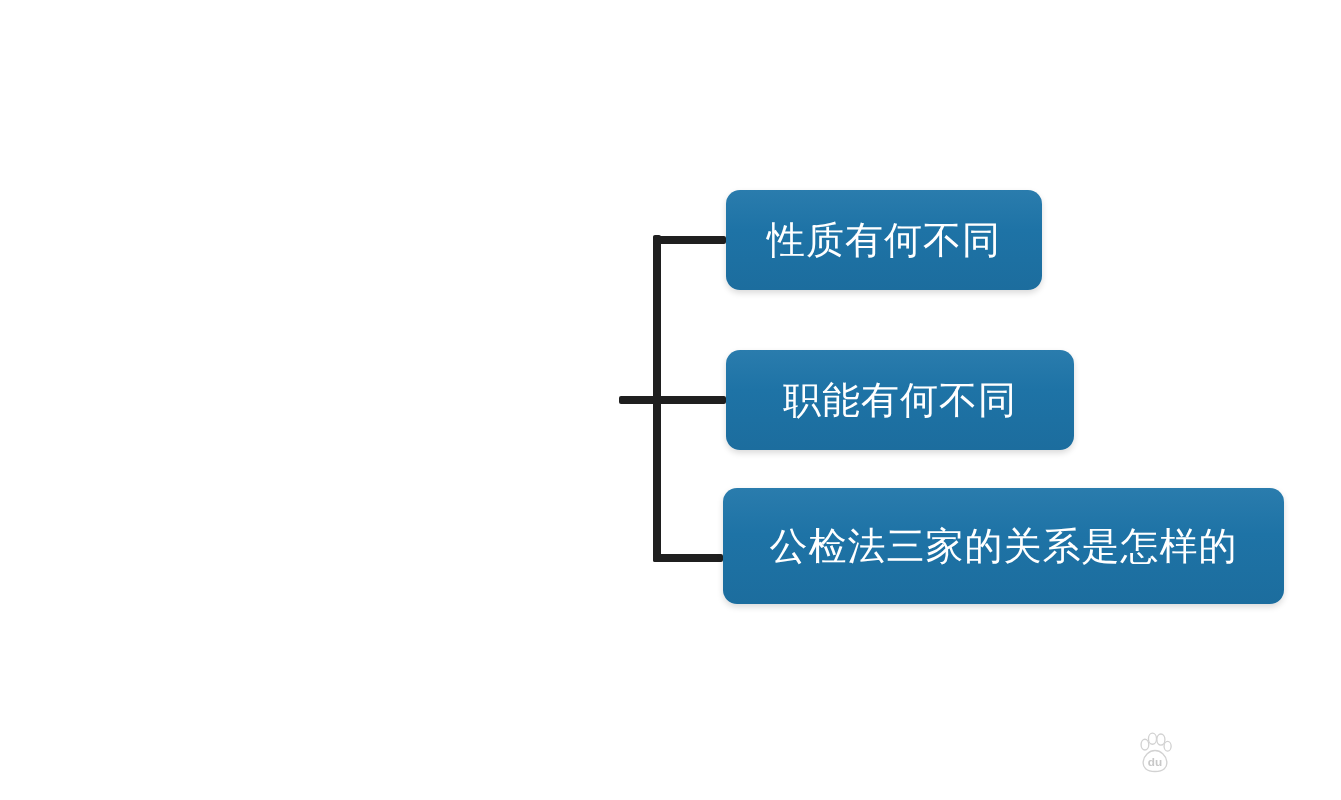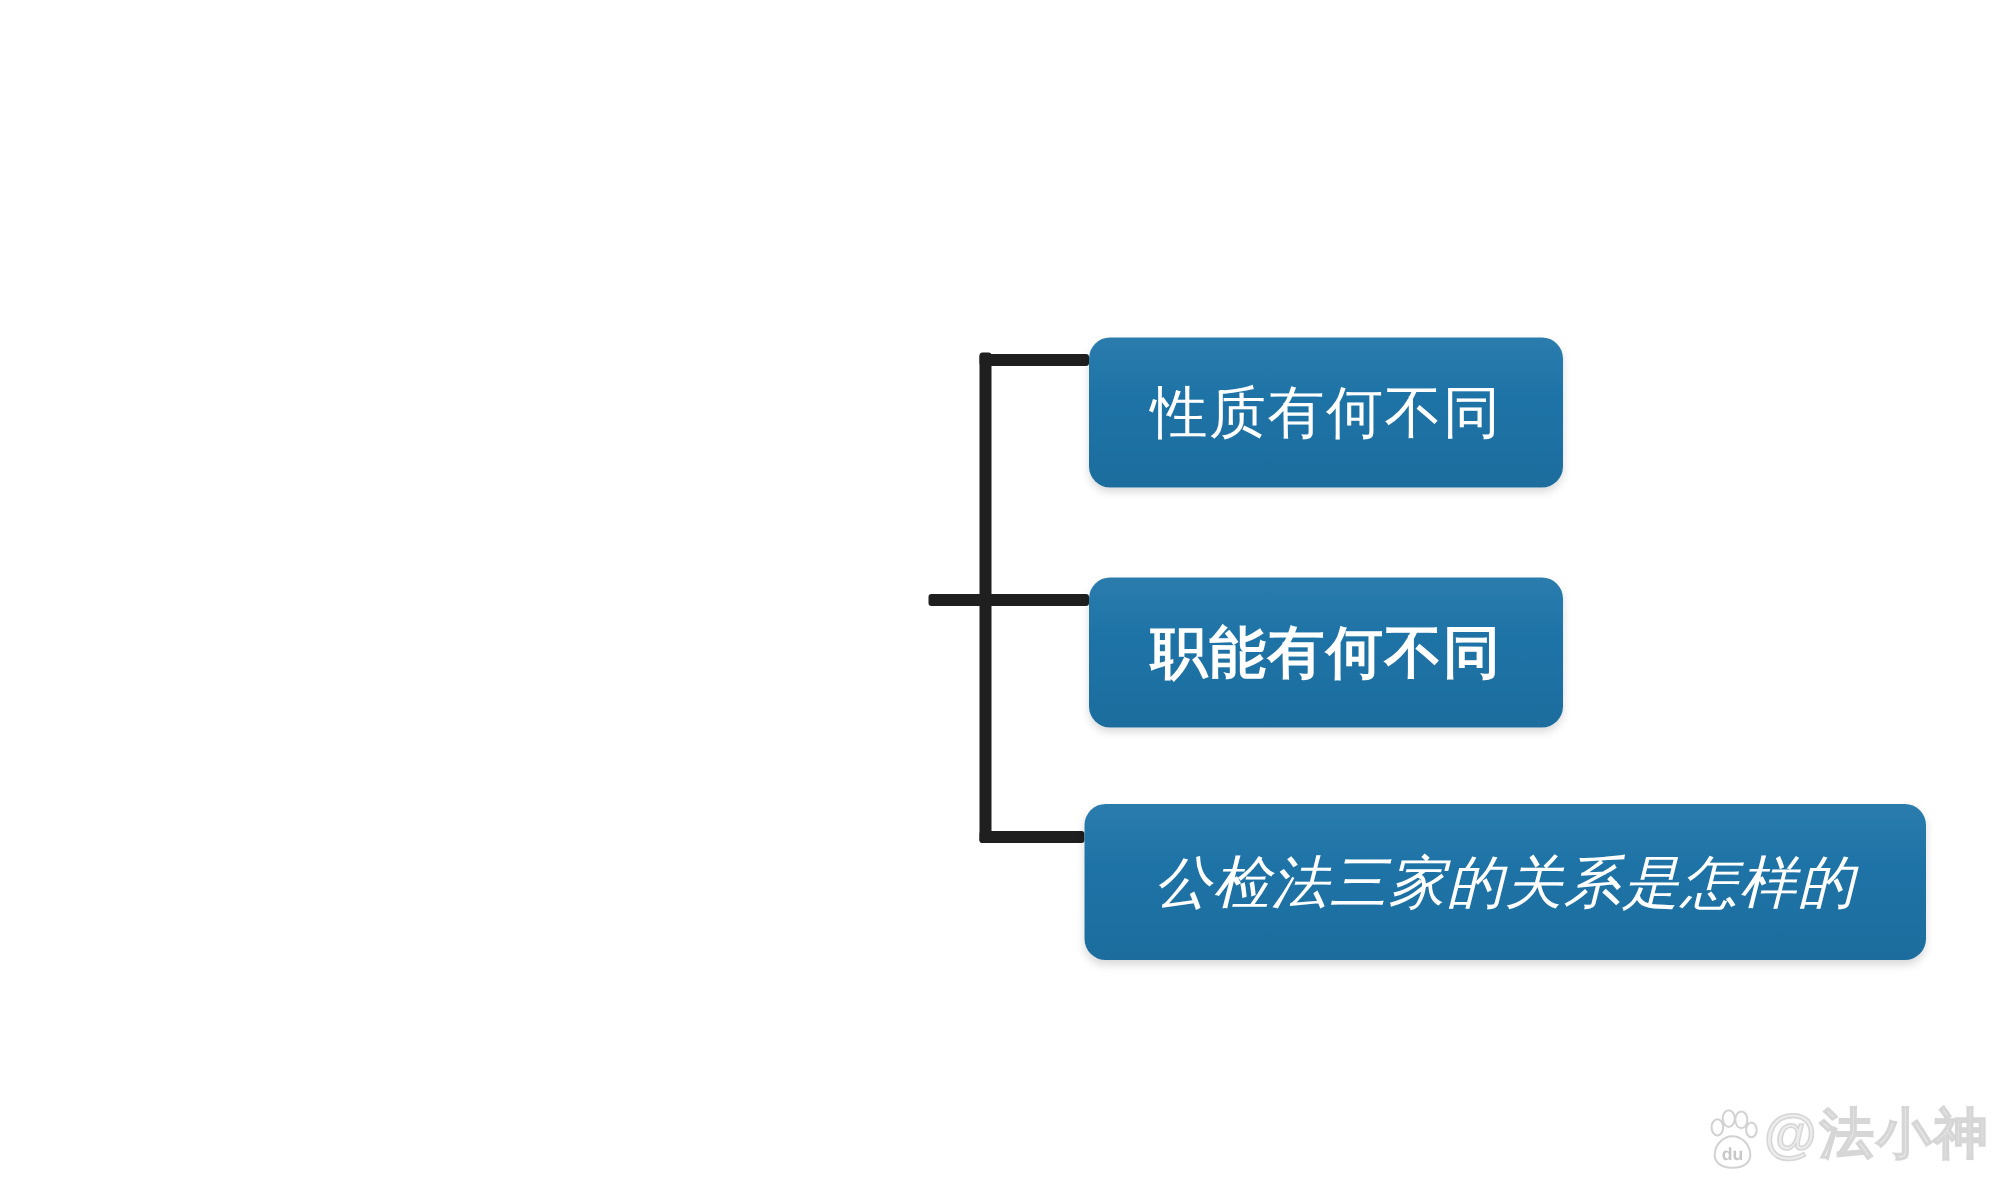--- a/index.html
+++ b/index.html
@@ -35,25 +35,24 @@
     letter-spacing: 2px;
     box-shadow: 0 3px 6px rgba(0,0,0,0.18);
   }
   .node-child {
     background: linear-gradient(180deg, #2a7cad 0%, var(--child-color, #1e73a6) 40%, #1c6d9e 100%);
     border-radius: 14px;
     font-size: 38px;
     font-weight: 500;
     letter-spacing: 1px;
     box-shadow: 0 3px 6px rgba(0,0,0,0.15);
-    margin-top: 35px;
   }
   .node-child-1 { left: 726px; top: 190px; width: 316px; height: 100px; }
-  .node-child-2 { left: 726px; top: 350px; width: 316px; height: 100px; font-weight: bold; }
-  .node-child-3 { left: 723px; top: 501px; width: 561px; height:  104px; font-style: italic; }
+  .node-child-2 { left: 726px; top: 350px; width: 348px; height: 100px; }
+  .node-child-3 { left: 723px; top: 488px; width: 561px; height:  116px; }
   .connector {
     position: absolute;
     background: var(--connector-color, #1f1f1f);
     border-radius: 2px;
   }
   .conn-v  { left: 653px; top: 235px; width: 8px;   height: 327px; }
   .conn-b1 { left: 653px; top: 236px; width: 73px;  height: 8px; }
   .conn-b2 { left: 619px; top: 396px; width: 107px; height: 8px; }
   .conn-b3 { left: 653px; top: 554px; width: 70px;  height: 8px; }
   .watermark {
@@ -95,16 +94,15 @@
     <svg class="paw-icon" width="34" height="42" viewBox="0 0 40 50">
       <g fill="#ffffff" stroke="#d2d2d2" stroke-width="1.6">
         <ellipse cx="8" cy="15" rx="4.6" ry="6.4"></ellipse>
         <ellipse cx="17" cy="8" rx="4.8" ry="6.6"></ellipse>
         <ellipse cx="27" cy="9" rx="4.8" ry="6.6"></ellipse>
         <ellipse cx="35" cy="17" rx="4.2" ry="5.8"></ellipse>
         <path d="M20 22 C27 22 33 28 34 35 C35 42 30 47 20 47 C10 47 5 42 6 35 C7 28 13 22 20 22 Z"></path>
       </g>
       <text x="20" y="41" text-anchor="middle" font-size="14" font-weight="700" fill="#c8c8c8">du</text>
     </svg>
-    <span class="watermark-text">@法小神</span>
   </div>
 
 </div>
 
 </body></html>

